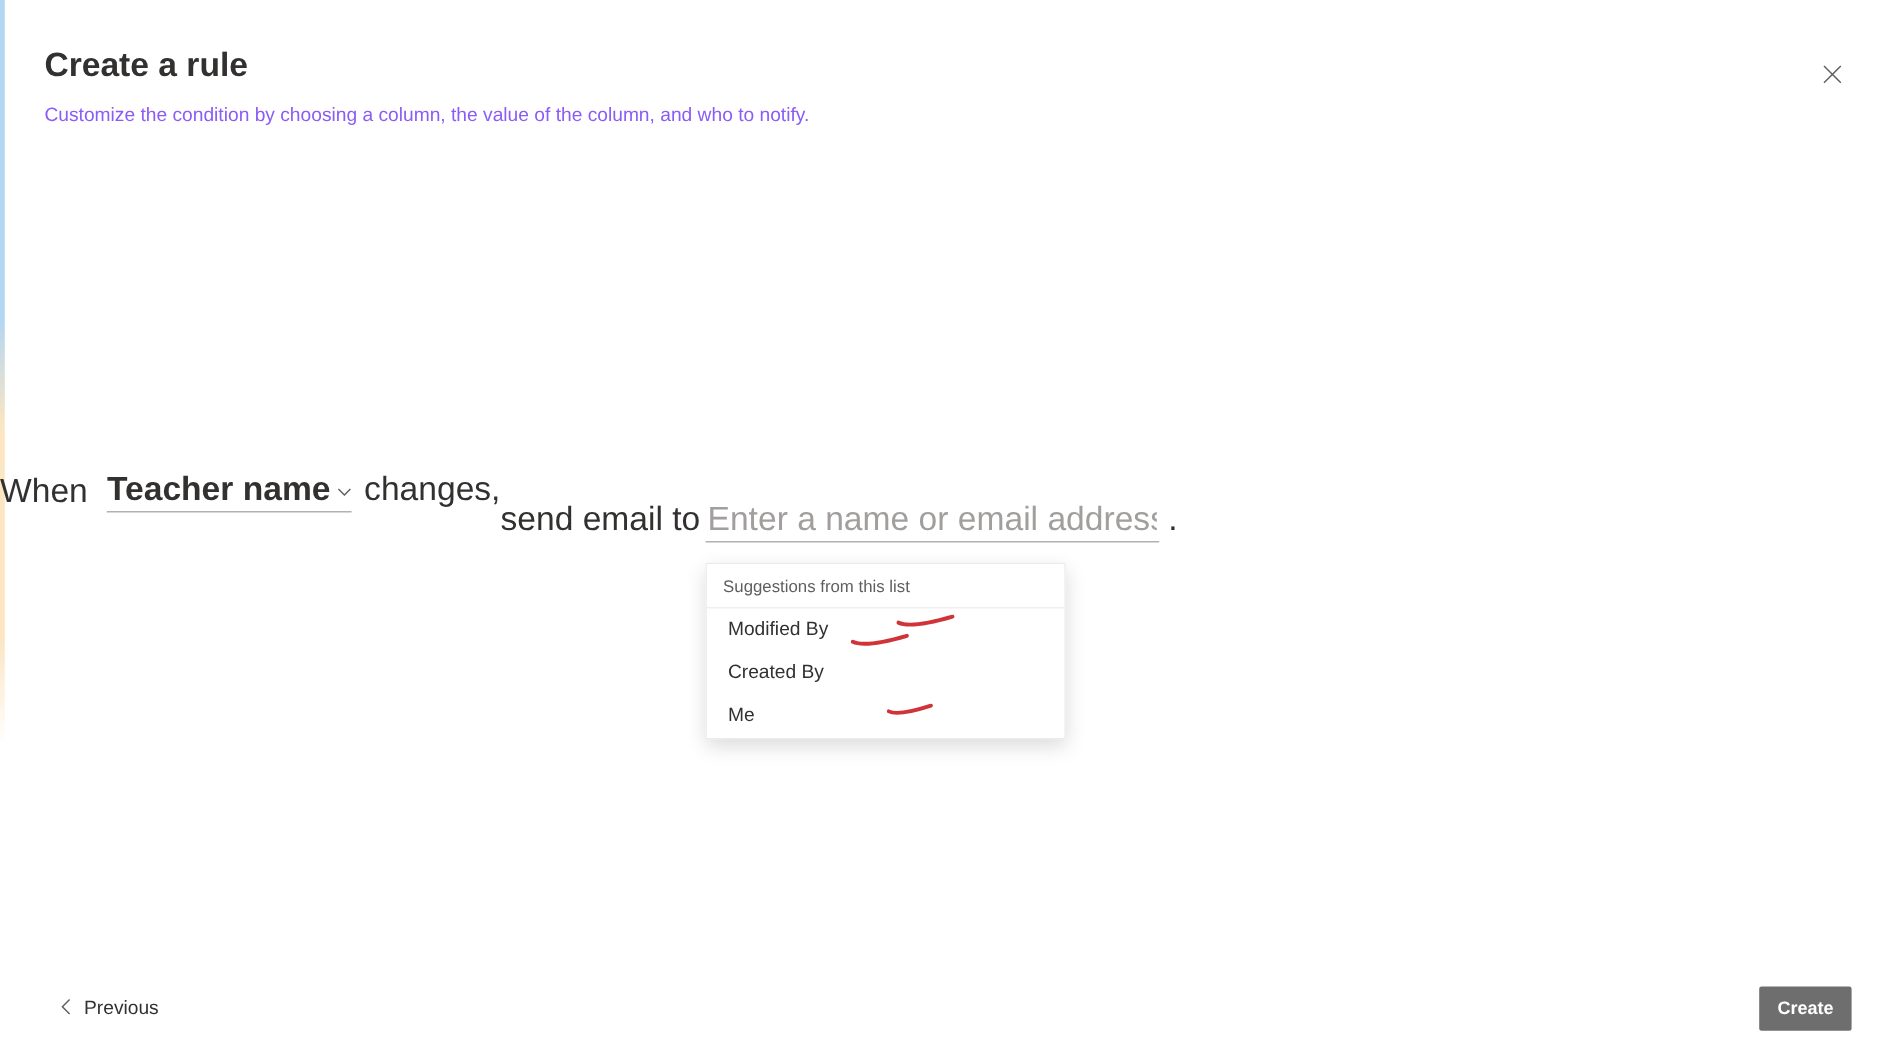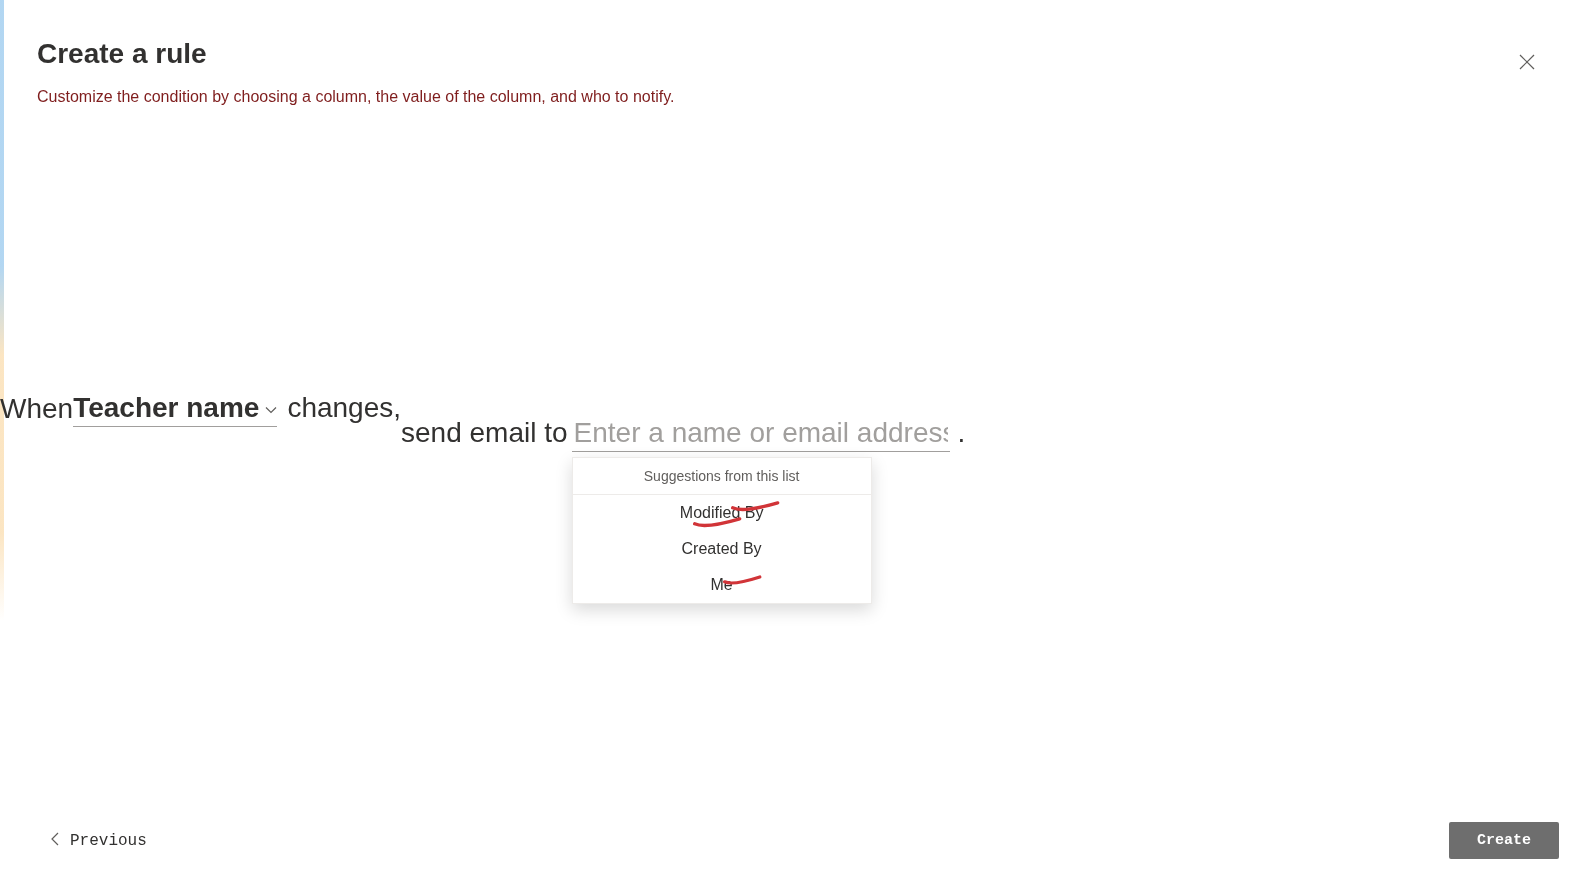--- a/index.html
+++ b/index.html
@@ -31,21 +31,21 @@
       right: 37px;
     }
     .title {
       font-size: 28px;
       font-weight: 700;
       color: #323130;
       margin-bottom: 18px;
     }
     .subtitle {
       font-size: 16px;
-      color: #7f1d1d;
+      color: #8b5cf6;
       font-weight: 400;
     }
     .close-btn {
       position: absolute;
       top: 48px;
       right: 40px;
       width: 32px;
       height: 32px;
       display: flex;
       align-items: center;
@@ -80,20 +80,21 @@
     .column-dropdown {
       display: inline-flex;
       align-items: baseline;
       gap: 6px;
       border-bottom: 1px solid #a19f9d;
       padding-bottom: 2px;
       cursor: pointer;
       font-size: 28px;
       font-weight: 600;
       color: #323130;
+      margin-left: 16px;
     }
     .chevron {
       font-size: 12px;
       color: #605e5c;
       align-self: center;
       margin-top: 4px;
     }
     .changes-text {
       font-size: 28px;
       font-weight: 400;
@@ -132,28 +133,27 @@
       color: #a19f9d;
       font-weight: 400;
     }
     .period {
       font-size: 28px;
       color: #323130;
       margin-left: 4px;
     }
     .suggestions-dropdown {
       position: absolute;
-      top: 40px;
+      top: 52px;
       left: 0;
       width: 300px;
       background: #fff;
       border: 1px solid #edebe9;
       box-shadow: 0 6px 16px rgba(0,0,0,0.15);
       z-index: 10;
-      text-align: center;
     }
     .suggestions-header {
       padding: 10px 14px 10px 14px;
       font-size: 14px;
       color: #605e5c;
       border-bottom: 1px solid #edebe9;
     }
     .suggestion-item {
       padding: 9px 18px;
       font-size: 16px;
@@ -168,46 +168,45 @@
     }
     .annotation-mark svg {
       width: 100%;
       height: 100%;
     }
     .footer {
       position: absolute;
 
       bottom: 28px;
       left: 50px;
-      right: 24px;
+      right: 40px;
       display: flex;
       justify-content: space-between;
       align-items: center;
-      font-family: Liberation Mono, monospace;
     }
     .previous-btn {
       display: flex;
       align-items: center;
       gap: 10px;
       background: transparent;
       border: none;
       font-size: 16px;
       color: #323130;
       cursor: pointer;
       font-family: inherit;
     }
     .previous-btn .chev-left {
       font-size: 14px;
       color: #605e5c;
     }
     .create-btn {
       background: #6e6e6e;
       color: #ffffff;
       border: none;
-      padding: 10px 28px;
+      padding: 10px 15px;
       font-size: 15px;
       font-weight: 600;
       cursor: pointer;
       font-family: inherit;
       border-radius: 2px;
       margin-left: 44px;
     }
   </style>
 </head>
 <body>

